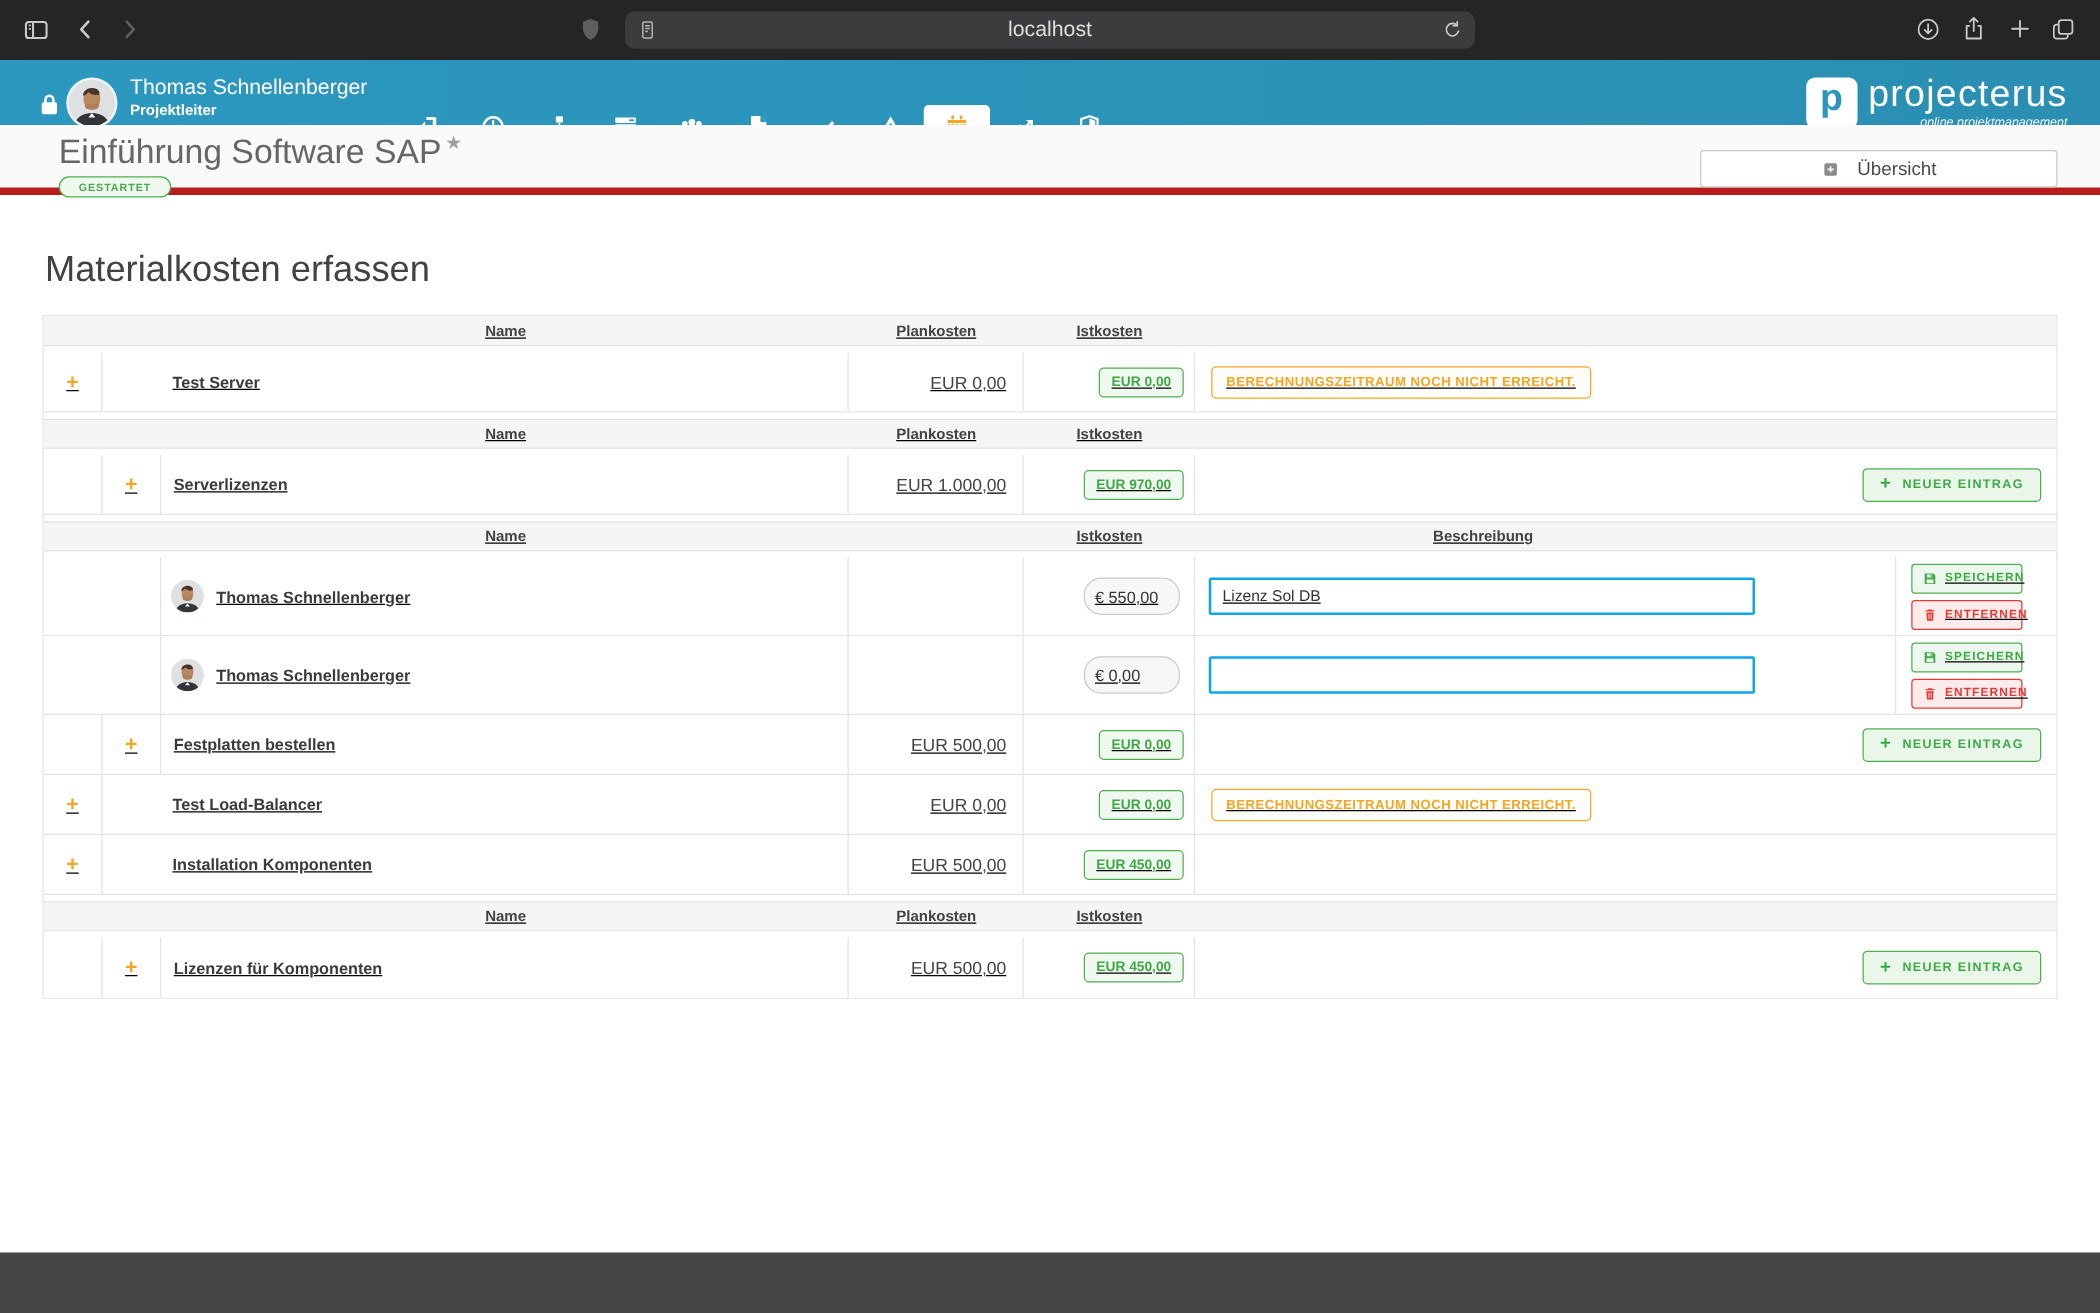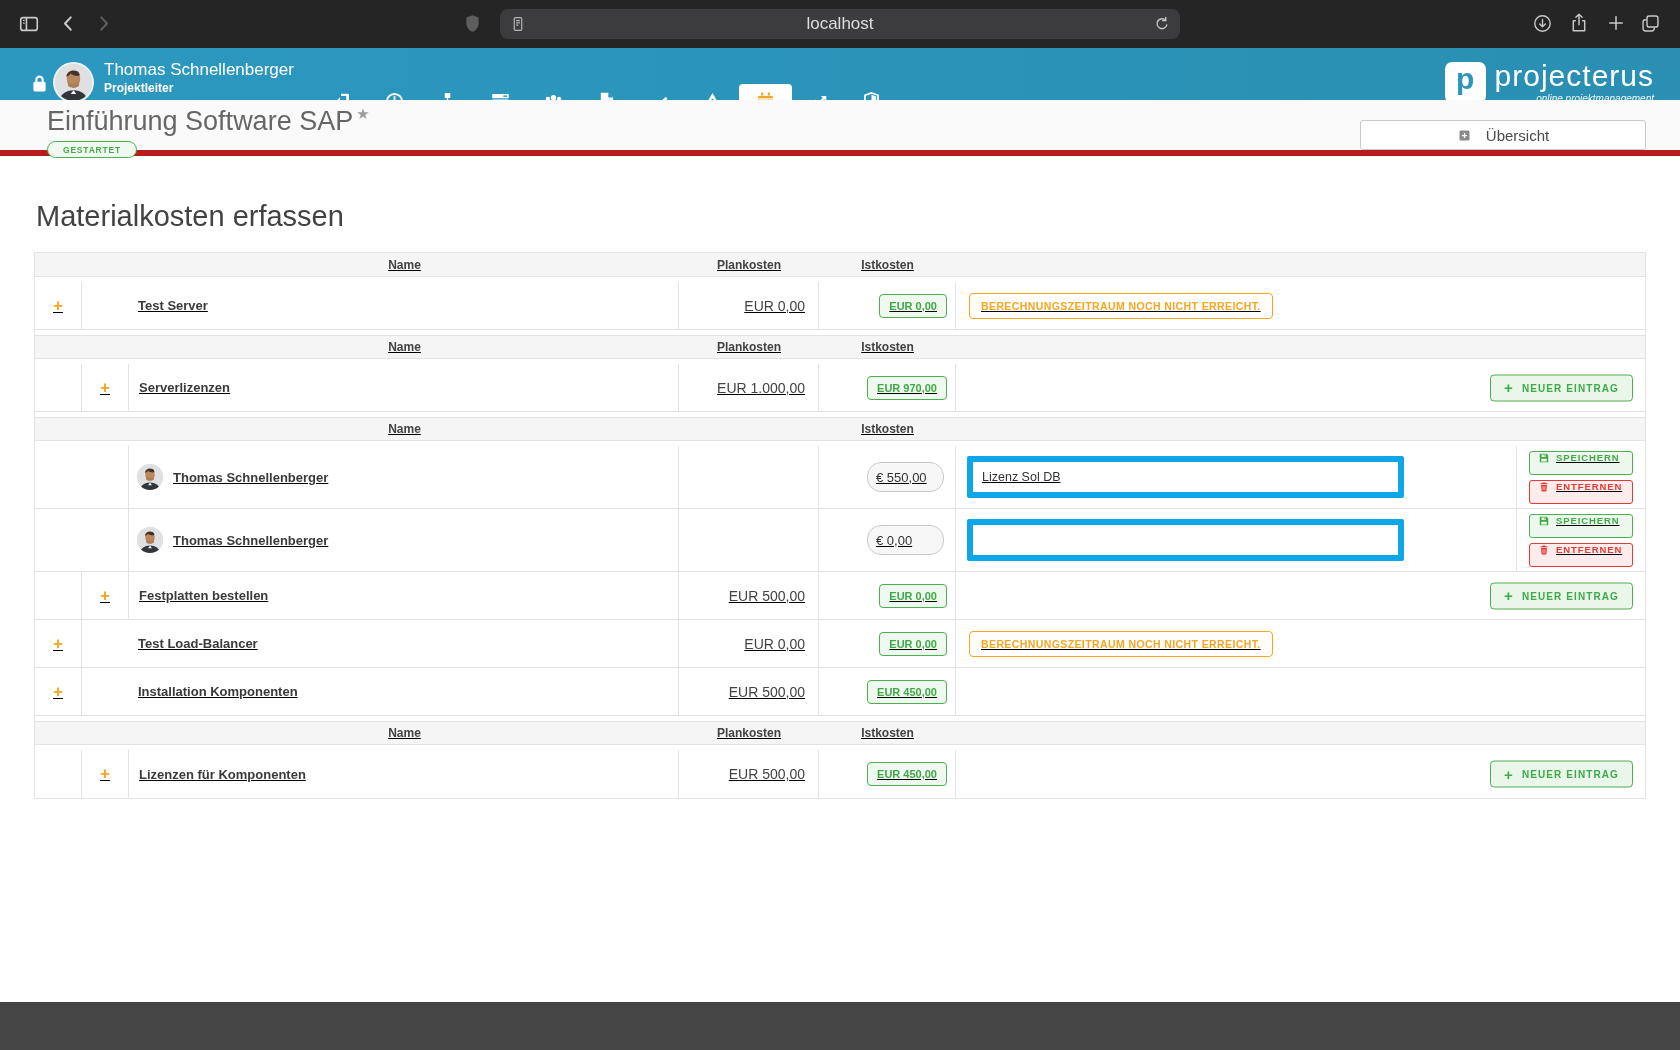--- a/index.html
+++ b/index.html
@@ -84,24 +84,24 @@
   .btn-new { position:absolute; right:12px; top:50%; transform:translateY(-50%); display:flex; align-items:center;
     gap:8px; border:1px solid var(--green); background:#eaf6ea; color:var(--greent); border-radius:4px;
     height:27px; padding:0 13px; font-size:10px; font-weight:700; letter-spacing:1.1px; white-space:nowrap; }
   .btn-new .plus { font-size:15px; font-weight:700; line-height:0; }
   .ename { padding-left:8px; gap:10px; }
   .avatar-sm { width:26px; height:26px; border-radius:50%; overflow:hidden; flex:none; background:#e5e1db; }
   .eist { justify-content:flex-end; padding-right:11px; }
   .input-eur { width:77px; height:30px; border:1px solid #c9c9c9; background:#f7f7f7; border-radius:14px;
     font-size:13px; padding:0 8px; color:#333; font-family:inherit; }
   .edesc { padding-left:11px; }
-  .input-desc { width:437px; height:42px; border:6px solid #0ea5e9; background:#fff; border-radius:2px;
+  .input-desc { width:437px; height:30px; border:2px solid #0ea5e9; background:#fff; border-radius:2px;
     font-size:12.5px; padding:0 9px; color:#333; font-family:inherit; }
   .eact { flex-direction:column; justify-content:center; align-items:flex-start; gap:5px; padding-left:12px; }
-  .btn-sm { display:flex; align-items:flex-start; gap:6px; width:104px; height:24px; border-radius:3px;
+  .btn-sm { display:flex; align-items:center; gap:6px; width:89px; height:24px; border-radius:3px;
     font-size:9.5px; font-weight:700; letter-spacing:.9px; padding:0 8px; white-space:nowrap; }
   .btn-sm .ic { width:12px; height:12px; flex:none; }
   .btn-save { border:1px solid var(--green); background:#edf7ed; color:var(--greent); }
   .btn-del { border:1px solid var(--red); background:#fdeceb; color:var(--red); }
 
   .footer { position:absolute; left:0; right:0; bottom:0; height:48px; background:#454545; }
 </style>
 </head>
 <body>
 
@@ -353,20 +353,21 @@
         <button class="btn-new">
           <span class="plus">+</span>
           <span>NEUER EINTRAG</span>
         </button>
       </div>
     </div>
     <div class="trow head">
       <div class="c hc h-name g14">Name</div>
       <div class="c g45"></div>
       <div class="c hc g56">Istkosten</div>
+      <div class="c hc h-besch g67">Beschreibung</div>
       <div class="c g78"></div>
     </div>
     <div class="trow entry">
       <div class="c bR g13"></div>
       <div class="c ename bR g34">
         <span class="avatar-sm">
           <svg viewBox="0 0 24 24">
             <rect width="24" height="24" fill="#dfe0e2"></rect>
             <path d="M12 4.6c-2.4 0-4.3 1.9-4.3 4.3v1.3c0 2.4 1.9 4.3 4.3 4.3s4.3-1.9 4.3-4.3V8.9c0-2.4-1.9-4.3-4.3-4.3z" fill="#b9885f"></path>
             <path d="M12 4.2c-2.6 0-4.5 1.7-4.6 4 1.1-.3 2.2-1 2.8-2 1 1.1 3 1.7 5.3 1.5 1-.1.8-3.5-3.5-3.5z" fill="#46342a"></path>

